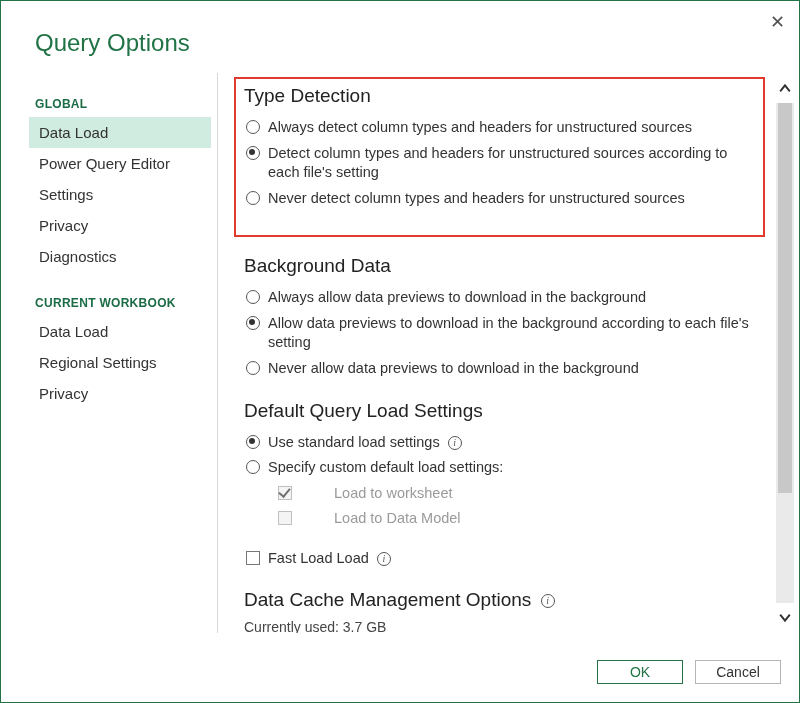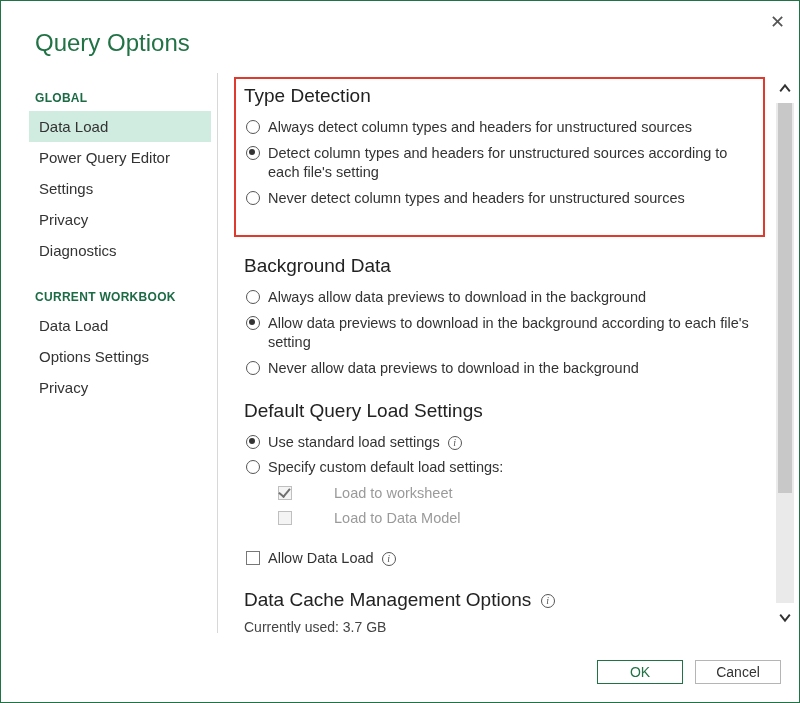--- a/index.html
+++ b/index.html
@@ -42,21 +42,21 @@
     width: 188px;
     padding-top: 12px;
     padding-right: 6px;
   }
   .sec-head {
     font-size: 12px;
     font-weight: 700;
     letter-spacing: .3px;
     color: #1b6b45;
     padding: 6px 4px 6px 6px;
-    margin-top: 0;
+    margin-top: 6px;
   }
   .nav-item {
     font-size: 15px;
     color: #333;
     padding: 7px 6px 7px 10px;
     cursor: pointer;
     border-radius: 0;
   }
   .nav-item.active {
     background: #d0ece0;
@@ -183,21 +183,21 @@
     <div class="sidebar">
       <div class="sec-head">GLOBAL</div>
       <div class="nav-item active">Data Load</div>
       <div class="nav-item">Power Query Editor</div>
       <div class="nav-item">Settings</div>
       <div class="nav-item">Privacy</div>
       <div class="nav-item">Diagnostics</div>
 
       <div class="sec-head" style="margin-top:18px">CURRENT WORKBOOK</div>
       <div class="nav-item">Data Load</div>
-      <div class="nav-item">Options Settings</div>
+      <div class="nav-item">Regional Settings</div>
       <div class="nav-item">Privacy</div>
     </div>
 
     <div class="divider"></div>
 
     <div class="content-wrap">
       <div class="content">
 
         <div class="group highlight">
           <div class="group-title">Type Detection</div>
@@ -245,21 +245,21 @@
             <span class="cbox disabled checked"></span>
             <span class="txt">Load to worksheet</span>
           </div>
           <div class="check-row indent disabled">
             <span class="cbox disabled"></span>
             <span class="txt">Load to Data Model</span>
           </div>
 
           <div class="check-row" style="margin-top:14px">
             <span class="cbox"></span>
-            <span class="txt"><span>Allow Data Load</span> <span class="info-icon">i</span></span>
+            <span class="txt"><span>Fast Load Load</span> <span class="info-icon">i</span></span>
           </div>
         </div>
 
         <div class="group">
           <div class="group-title">
             <span>Data Cache Management Options</span> <span class="info-icon">i</span>
           </div>
           <div class="cache-line">Currently used: 3.7 GB</div>
         </div>
 

